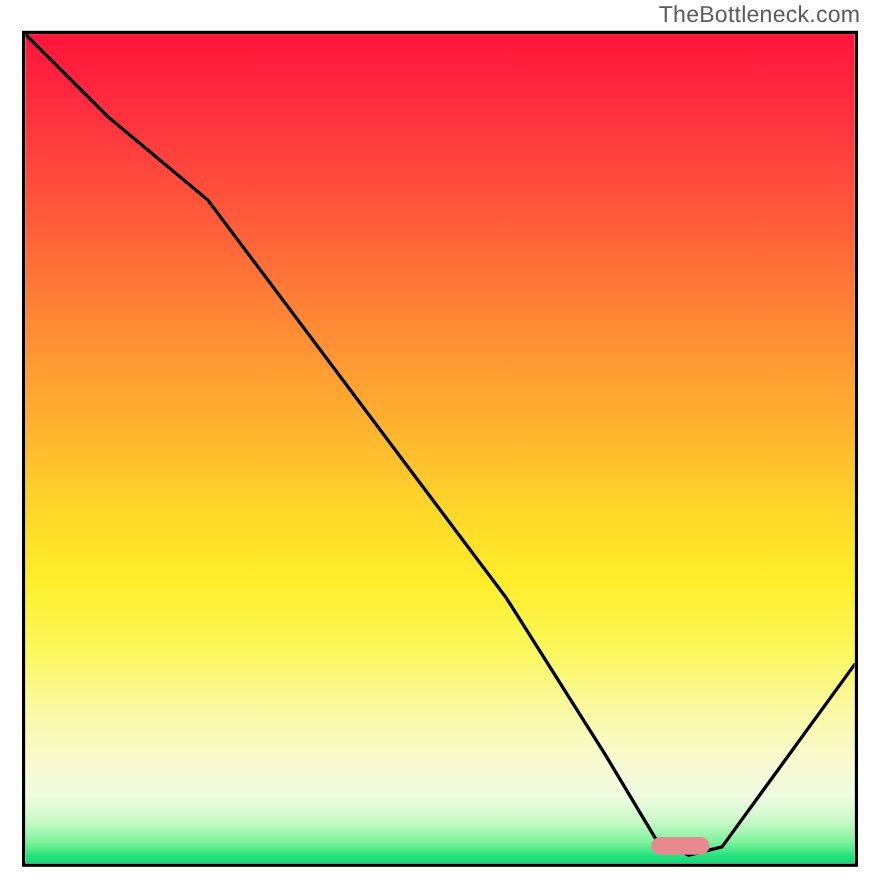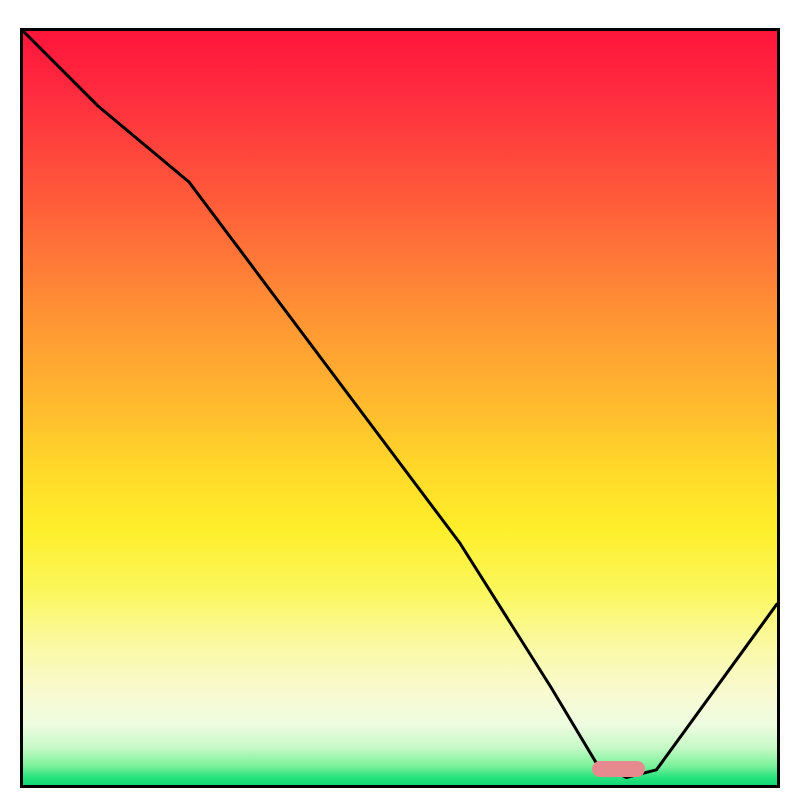--- a/index.html
+++ b/index.html
@@ -27,20 +27,21 @@
       #27e37d 99%,
       #11d977 100%);}
   svg.curve{position:absolute;left:0;top:0;width:100%;height:100%;}
   .marker{position:absolute;width:54px;height:16px;border-radius:8px;
     background:#e78a8f;}
 </style>
 </head>
 <body>
 
 <div class="wrap">
+  <div class="attrib">TheBottleneck.com</div>
 
   <div class="plot">
     <div class="grad"></div>
 
     <svg class="curve" viewBox="0 0 754 754" preserveAspectRatio="none">
       <polyline id="curve-poly" fill="none" stroke="#000" stroke-width="3" stroke-linejoin="round" stroke-linecap="round" points="0.0,0.0 75.4,75.4 165.9,150.8 301.6,331.8 437.3,512.7 527.8,656.0 573.0,731.4 603.2,746.5 633.4,738.9 754.0,573.0"></polyline>
     </svg>
 
     <div id="opt-marker" class="marker" style="left: 569.27px; width: 52.78px; bottom: 8px;"></div>
   </div>

